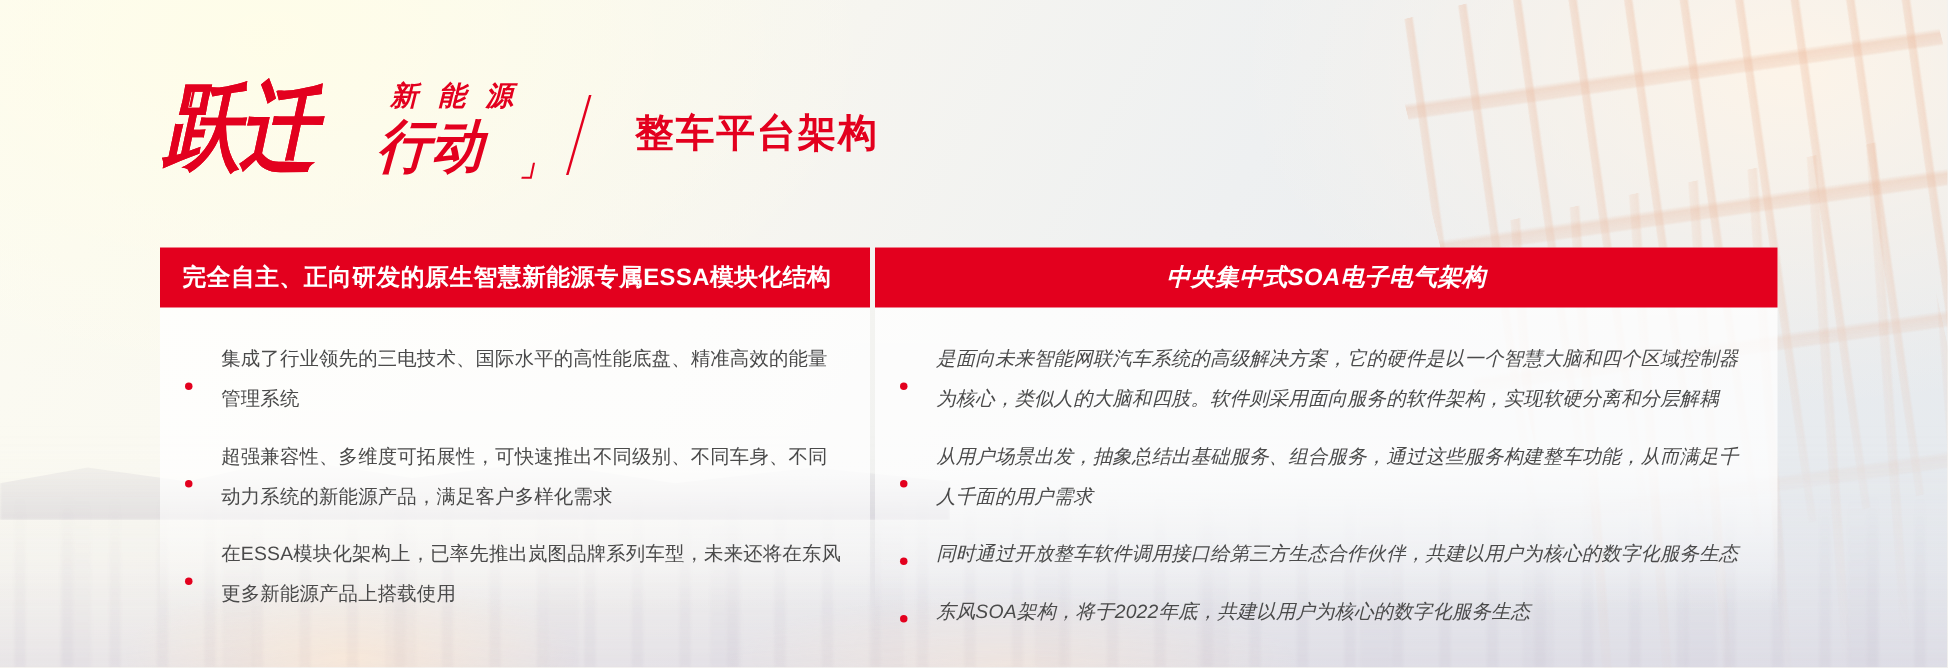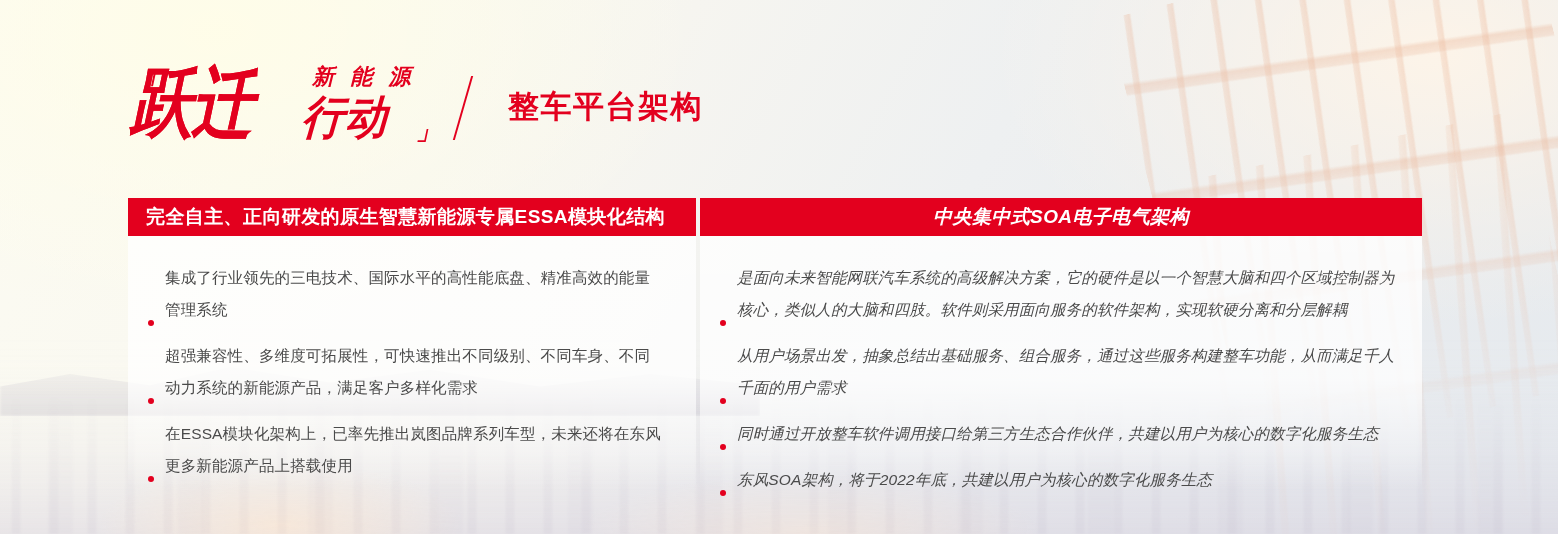--- a/index.html
+++ b/index.html
@@ -132,30 +132,31 @@
     position:absolute;left:0;top:0;right:0;height:290px;
     background:linear-gradient(to bottom,rgba(255,255,255,.80) 0%,rgba(255,255,255,.78) 62%,rgba(255,255,255,.30) 88%,rgba(255,255,255,0) 100%);
     pointer-events:none;
   }
   .col-left{left:128px;width:568px;}
   .col-right{left:700px;width:722px;font-style:italic;}
 
   .sec-head{
     position:relative;
     background:#e3001e;color:#ffffff;
-    height:38px;display:flex;align-items:center;
+    height:48px;display:flex;align-items:center;
     font-size:19px;font-weight:700;letter-spacing:.4px;
   }
   .sec-head.left{padding-left:18px;justify-content:flex-start;}
   .sec-head.right{justify-content:center;}
 
   .bullets{position:relative;padding:26px 16px 0 20px;}
   .bullet{
-    display:flex;align-items:flex-end;
+    display:flex;align-items:center;
     margin-bottom:14px;
+    gap:12px;
   }
   .dot{
     flex:0 0 auto;width:6px;height:6px;border-radius:50%;
     background:#e3001e;margin-top:10px;margin-right:11px;
   }
   .btxt{
     font-size:15.5px;line-height:32px;color:#4a4a4a;
     letter-spacing:.15px;
   }
   .col-left .btxt{max-width:500px;}

